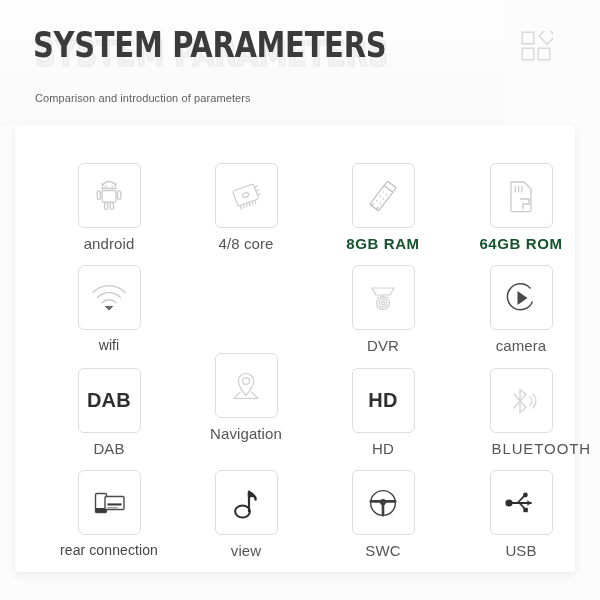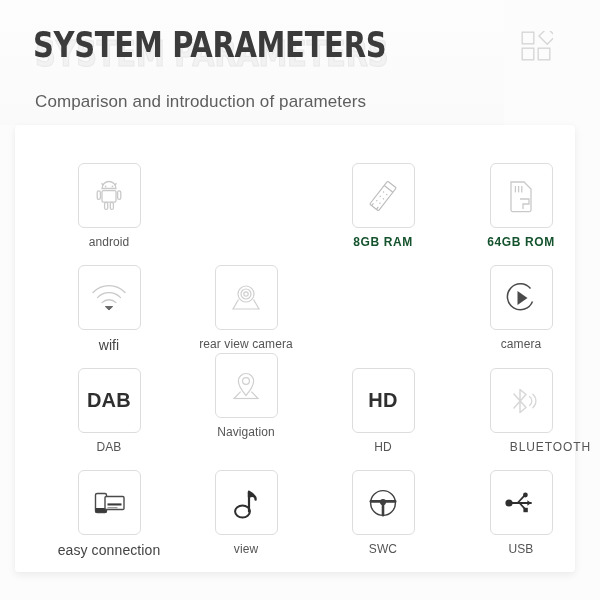--- a/index.html
+++ b/index.html
@@ -51,21 +51,21 @@
     position: absolute;
     left: 0;
     top: 0;
     color: #3b3b3b;
     z-index: 2;
   }
   #page-subtitle {
     position: absolute;
     left: 35px;
     top: 92px;
-    font-size: 17px;
+    font-size: 11px;
     color: #5e5e5e;
     letter-spacing: 0.1px;
   }
 
   
   #header-deco-icon {
     position: absolute;
     left: 521px;
     top: 31px;
     width: 32px;
@@ -109,21 +109,21 @@
     box-sizing: border-box;
   }
   .card-text {
     font-size: 20px;
     font-weight: bold;
     color: #2f2f2f;
     letter-spacing: 0.3px;
   }
   .label {
     margin-top: 7px;
-    font-size: 12px;
+    font-size: 15px;
     color: #555555;
     letter-spacing: 0.1px;
     white-space: nowrap;
   }
   .label.bold {
     font-weight: bold;
     color: #14532d;
     letter-spacing: 0.6px;
   }
   .label.wide {
@@ -171,20 +171,42 @@
     <circle cx="20.4" cy="7.4" r="0.85" fill="#c9c9c9" stroke="none"></circle>
     <rect x="10" y="11.6" width="14" height="11.6" rx="1.4"></rect>
     <rect x="5.2" y="11.8" width="3.2" height="8.6" rx="1.6"></rect>
     <rect x="25.6" y="11.8" width="3.2" height="8.6" rx="1.6"></rect>
     <rect x="12.6" y="23.4" width="3.1" height="7" rx="1.5"></rect>
     <rect x="18.3" y="23.4" width="3.1" height="7" rx="1.5"></rect>
   </svg>
           </span>
         </div>
         <div class="label">android</div>
+      </div>
+      <div class="cell" style="left: 161px; top: 38px;">
+        <div class="card">
+          <span style="display: flex;">
+            <svg id="ico-cpu-chip-icon" width="40" height="32" viewBox="0 0 40 32" fill="none" stroke="#c9c9c9" stroke-width="1.1">
+    <g transform="rotate(-20 20 16)">
+      <rect x="9" y="7" width="22" height="16" rx="2.2"></rect>
+      <ellipse cx="20" cy="15" rx="3.1" ry="2.2"></ellipse>
+      <line x1="12" y1="23" x2="10.6" y2="27"></line>
+      <line x1="15" y1="23" x2="13.8" y2="27"></line>
+      <line x1="18" y1="23" x2="17" y2="27"></line>
+      <line x1="21" y1="23" x2="20.2" y2="27"></line>
+      <line x1="24" y1="23" x2="23.4" y2="27"></line>
+      <line x1="27" y1="23" x2="26.6" y2="27"></line>
+      <line x1="31" y1="11" x2="34.4" y2="10"></line>
+      <line x1="31" y1="15" x2="34.4" y2="14.3"></line>
+      <line x1="31" y1="19" x2="34.4" y2="18.6"></line>
+    </g>
+  </svg>
+          </span>
+        </div>
+        <div class="label">4/8  core</div>
       </div>
       <div class="cell" style="left: 298px; top: 38px;">
         <div class="card">
           <span style="display: flex;">
             <svg id="ico-memory-stick-icon" width="36" height="36" viewBox="0 0 36 36" fill="none" stroke="#bdbdbd" stroke-width="1.2">
     <g transform="rotate(38 18 18)">
       <rect x="12.5" y="3.5" width="11" height="29" rx="1"></rect>
       <line x1="12.5" y1="9" x2="23.5" y2="9"></line>
       <line x1="15" y1="32.5" x2="15" y2="29.6"></line>
       <line x1="21" y1="32.5" x2="21" y2="29.6"></line>
@@ -220,32 +242,33 @@
             <svg id="ico-wifi-icon" width="38" height="30" viewBox="0 0 38 30" fill="none" stroke="#c9c9c9" stroke-width="1.3" stroke-linecap="round">
     <path d="M3 9.5 A22 22 0 0 1 35 9.5"></path>
     <path d="M7.5 14.6 A16 16 0 0 1 30.5 14.6"></path>
     <path d="M12 19.6 A10 10 0 0 1 26 19.6"></path>
     <path d="M15.6 23.8 L19 27 L22.4 23.8 z" fill="#6a6a6a" stroke="#6a6a6a" stroke-width="1"></path>
   </svg>
           </span>
         </div>
         <div class="label big">wifi</div>
       </div>
-      <div class="cell" style="left: 161px; top: 140px;">
-        <div class="card">
-          <span style="display: flex;">
-            <svg id="ico-rear-camera-icon" width="38" height="32" viewBox="0 0 38 32" fill="none" stroke="#cfcfcf" stroke-width="1.2">
-    <circle cx="19" cy="12" r="8"></circle>
-    <circle cx="19" cy="12" r="5"></circle>
-    <circle cx="19" cy="12" r="2.2"></circle>
-    <path d="M11.5 17.5 L6 27 h26 l-5.5 -9.5"></path>
-  </svg>
-          </span>
-        </div>
-        <div class="label">rear view camera</div>
+      <div class="cell" style="left: 298px; top: 140px;">
+        <div class="card">
+          <span style="display: flex;">
+            <svg id="ico-dome-camera-icon" width="36" height="32" viewBox="0 0 36 32" fill="none" stroke="#cfcfcf" stroke-width="1.2">
+    <path d="M7 6 h22 l-4 7 h-14 z"></path>
+    <line x1="18" y1="13" x2="18" y2="15.5"></line>
+    <circle cx="18" cy="21" r="6.4"></circle>
+    <circle cx="18" cy="21" r="3.9"></circle>
+    <circle cx="18" cy="21" r="1.6"></circle>
+  </svg>
+          </span>
+        </div>
+        <div class="label">DVR</div>
       </div>
       <div class="cell" style="left: 436px; top: 140px;">
         <div class="card">
           <span style="display: flex;">
             <svg id="ico-play-circle-icon" width="36" height="36" viewBox="0 0 36 36" fill="none" stroke="#4a4a4a" stroke-width="1.5">
     <path d="M27.5 8.5 A13 13 0 1 0 29.5 21.5"></path>
     <path d="M14.5 11 L24.5 18 L14.5 25 z" fill="#4a4a4a" stroke="none"></path>
   </svg>
           </span>
         </div>
@@ -293,21 +316,21 @@
           <span style="display: flex;">
             <svg id="ico-screen-mirror-icon" width="40" height="32" viewBox="0 0 40 32" fill="none">
     <rect x="6.5" y="6.5" width="11" height="19" rx="1.6" stroke="#4a4a4a" stroke-width="1.4" fill="#fff"></rect>
     <rect x="6.5" y="21" width="11" height="4.5" rx="0" fill="#3a3a3a"></rect>
     <rect x="16" y="9.5" width="19" height="13" rx="1.2" stroke="#4a4a4a" stroke-width="1.4" fill="#fff"></rect>
     <rect x="18.5" y="16.4" width="14" height="2.1" fill="#3a3a3a"></rect>
     <rect x="18.5" y="20" width="10" height="1.3" fill="#9a9a9a"></rect>
   </svg>
           </span>
         </div>
-        <div class="label big">easy connection</div>
+        <div class="label big">rear connection</div>
       </div>
       <div class="cell" style="left: 161px; top: 345px;">
         <div class="card">
           <span style="display: flex;">
             <svg id="ico-music-note-icon" width="30" height="36" viewBox="0 0 30 36" fill="none">
     <ellipse cx="11.5" cy="26.5" rx="7.4" ry="6" stroke="#2e2e2e" stroke-width="2" fill="none"></ellipse>
     <path d="M18 26.5 V7.5" stroke="#2e2e2e" stroke-width="2.2" stroke-linecap="round"></path>
     <path d="M18 6.8 C21.6 8.6 24.6 10.4 24.6 14.6 C24.6 11.4 21.8 9.8 18 11.8 z" fill="#2e2e2e" stroke="#2e2e2e" stroke-width="2.4" stroke-linejoin="round"></path>
   </svg>
           </span>

